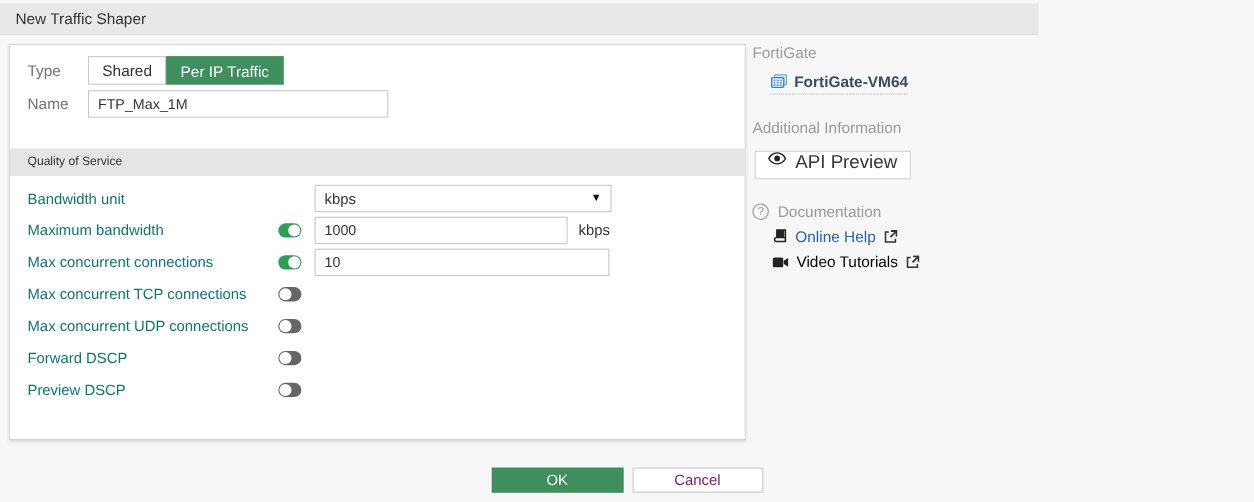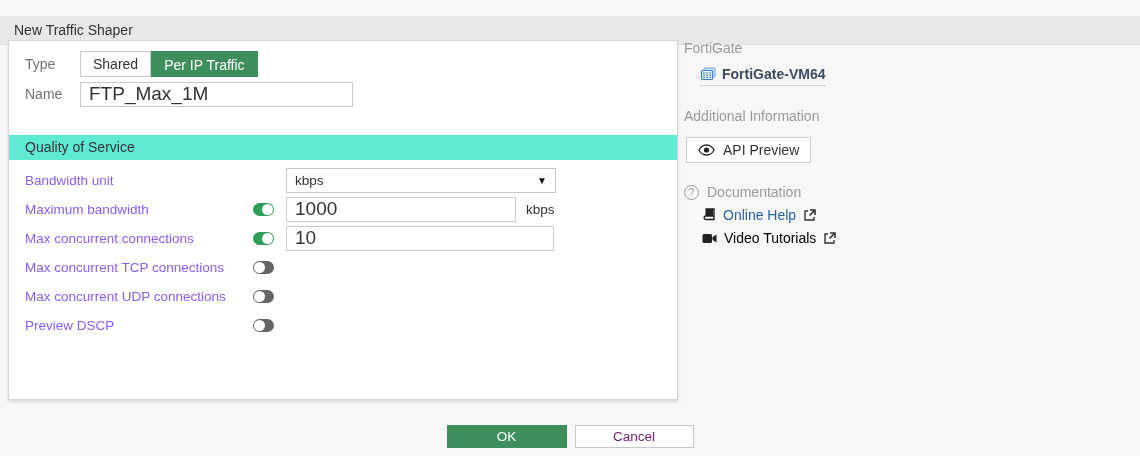--- a/index.html
+++ b/index.html
@@ -4,21 +4,21 @@
 <style>
   * { margin:0; padding:0; box-sizing:border-box; }
   html,body { width:1140px; height:456px; }
   body {
     font-family:"Liberation Sans","DejaVu Sans",sans-serif;
     background:#f7f7f7; color:#333; position:relative; overflow:hidden;
     font-size:13.5px;
   }
   
   .titlebar {
-    position:absolute; left:0; top:16px; width:1140px; height:29px;
+    position:absolute; left:0; top:3px; width:944px; height:29px;
     background:#e8e8e8; border-bottom:1px solid #e0e0e0;
   }
   .titlebar .title {
     position:absolute; left:14px; top:0; line-height:29px;
     font-size:14px; color:#333;
   }
   
   .panel {
     position:absolute; left:8px; top:40px; width:670px; height:360px;
     background:#fff; border:1px solid #d6d6d6;
@@ -32,32 +32,32 @@
   .seg .seg-btn {
     padding:0 12px; line-height:24px; font-size:14px; cursor:pointer;
     background:#fff; border:1px solid #c9c9c9; color:#333;
   }
   .seg .seg-btn.active {
     border:1px solid transparent; color:#fff; line-height:26px;
   }
   
   .txt {
     height:25px; border:1px solid #c9c9c9; background:#fff;
-    font-family:inherit; font-size:19px; color:#333; padding:0 8px;
+    font-family:inherit; font-size:13px; color:#333; padding:0 8px;
   }
   .name-input { width:273px; }
   
   .section-hdr {
-    margin-top:28px; height:25px; background:#5eead4;
-    line-height:25px; padding-left:16px; font-size:14px; color:#333;
+    margin-top:28px; height:25px; background:#e5e5e5;
+    line-height:25px; padding-left:16px; font-size:11px; color:#333;
   }
   
   .qos { margin-top:8px; }
   .qos-row { display:flex; align-items:center; height:24px; margin:0 0 5px 16px; }
-  .qos-row .qlbl { width:228px; font-size:13.5px; color:#8b5cf6; flex:none; }
+  .qos-row .qlbl { width:228px; font-size:13.5px; color:#0f766e; flex:none; }
   .toggle-slot { width:33px; flex:none; display:flex; align-items:center; }
   .toggle {
     width:21px; height:13px; border-radius:7px; position:relative; cursor:pointer;
   }
   .toggle .knob {
     position:absolute; top:1px; width:11px; height:11px; border-radius:50%;
     background:#fff;
   }
   .toggle.on .knob { right:1px; }
   .toggle.off .knob { left:1px; }
@@ -85,23 +85,23 @@
   .sidebar { position:absolute; left:684px; top:40px; width:440px; }
   .side-label { color:#9a9a9a; font-size:14px; }
   .device-row {
     display:inline-flex; align-items:center; gap:6px;
     margin:10px 0 0 16px; padding-bottom:3px;
     border-bottom:1px dotted #b5b5b5; cursor:pointer;text-align:right;
   }
   .device-name { font-weight:bold; font-size:14px; color:#3c4b5e; }
   .addinfo { margin-top:22px; }
   .api-btn {
-    margin:13px 0 0 2px; display:inline-flex; align-items:center; gap:8px;
+    margin:13px 0 0 2px; display:inline-flex; align-items:flex-start; gap:8px;
     background:#fff; border:1px solid #cfcfcf; height:26px; padding:0 11px;
-    font-family:inherit; font-size:14px; color:#333; cursor:pointer;
+    font-family:inherit; font-size:17px; color:#333; cursor:pointer;
   }
   .doc-hdr { margin-top:21px; display:flex; align-items:center; gap:8px; }
   .qmark {
     width:15px; height:15px; border:1.4px solid #9a9a9a; border-radius:50%;
     color:#9a9a9a; font-size:10.5px; display:flex; align-items:center;
     justify-content:center; flex:none;
   }
   .doc-link {
     display:flex; align-items:center; gap:7px; margin:7px 0 0 18px;
     cursor:pointer; text-decoration:none;
@@ -176,20 +176,28 @@
 
     <div class="qos-row">
       <span class="qlbl">Max concurrent UDP connections</span>
       <span class="toggle-slot">
         <span class="toggle off" style="background: rgb(102, 102, 102);">
             <span class="knob"></span>
           </span>
       </span>
     </div>
 
+    <div class="qos-row">
+      <span class="qlbl">Forward DSCP</span>
+      <span class="toggle-slot">
+        <span class="toggle off" style="background: rgb(102, 102, 102);">
+            <span class="knob"></span>
+          </span>
+      </span>
+    </div>
 
     <div class="qos-row">
       <span class="qlbl">Preview DSCP</span>
       <span class="toggle-slot">
         <span class="toggle off" style="background: rgb(102, 102, 102);">
             <span class="knob"></span>
           </span>
       </span>
     </div>
 

